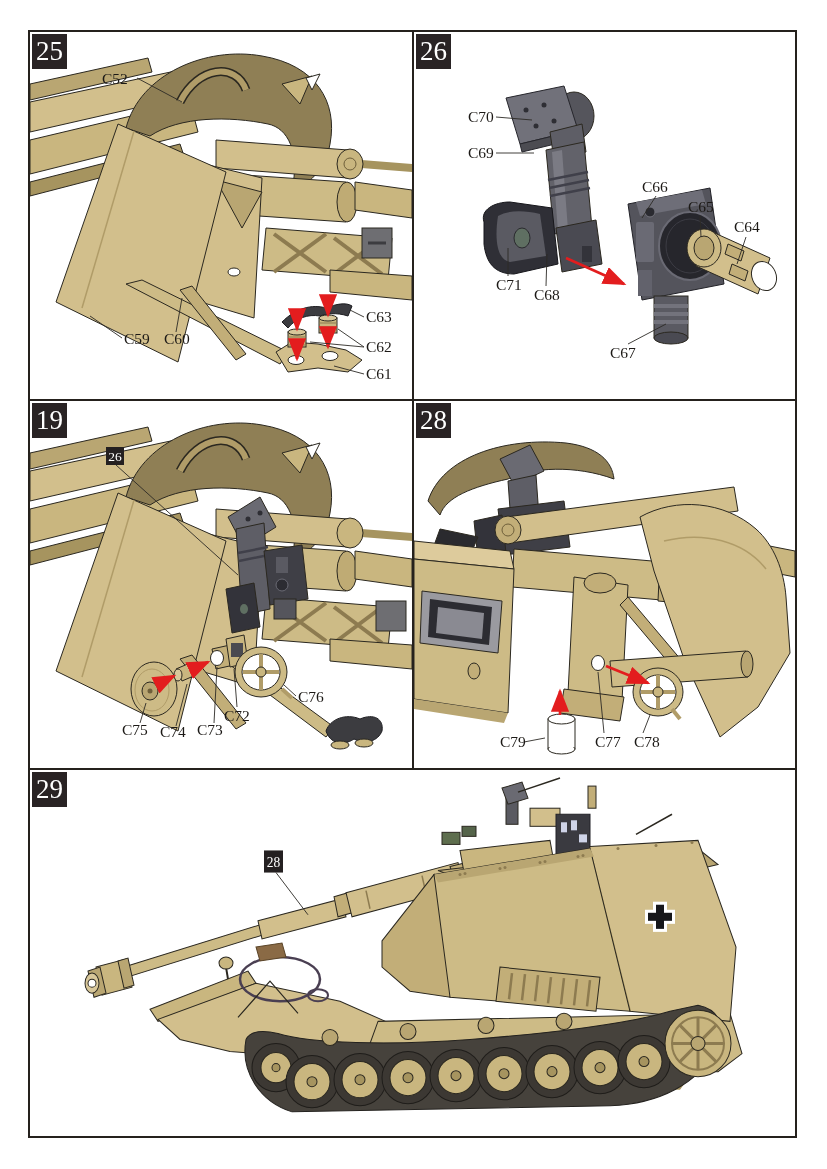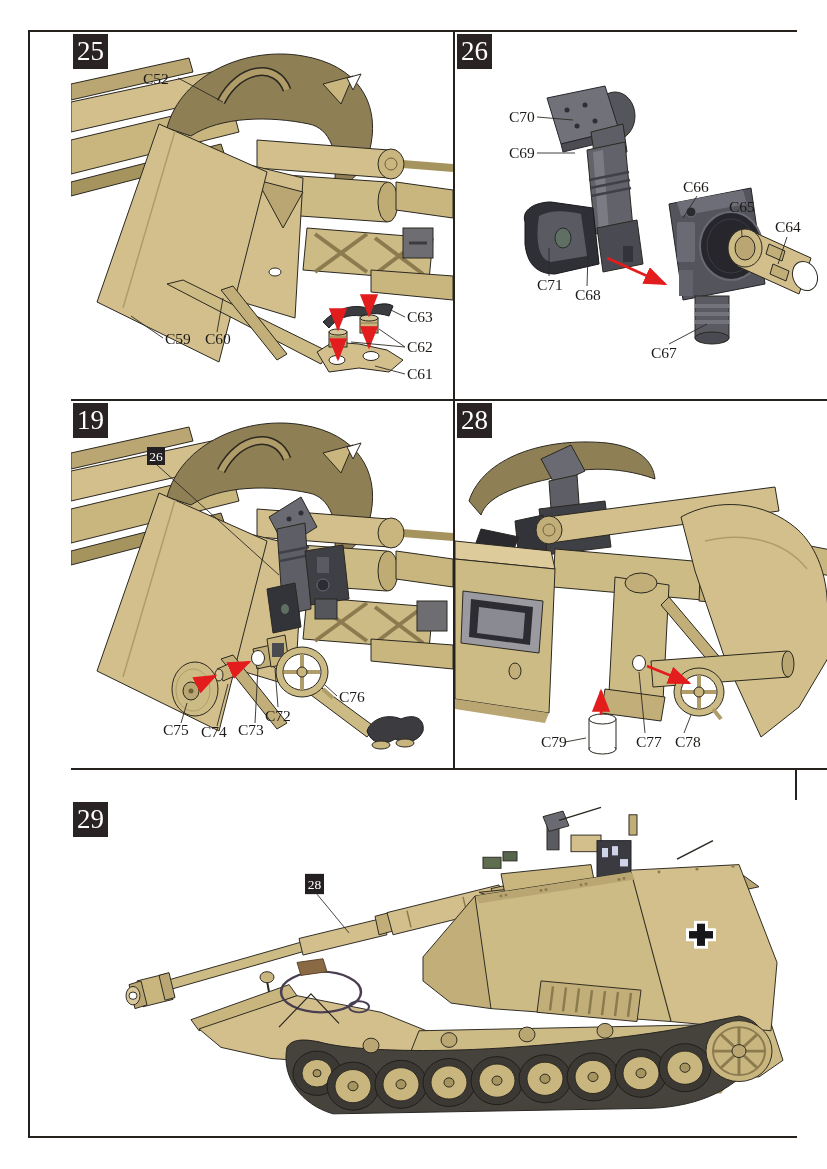--- a/index.html
+++ b/index.html
@@ -1,24 +1,24 @@
 <!DOCTYPE html>
 <html><head>
 <meta charset="utf-8">
 <style>
   html,body{margin:0;padding:0;background:#ffffff;}
   .page{position:relative;width:827px;height:1169px;background:#ffffff;overflow:hidden;
         font-family:"Liberation Serif",serif;}
   .grid{position:absolute;left:28px;top:30px;width:769px;height:1108px;
         border:2px solid #25211d;box-sizing:border-box;display:grid;
-        grid-template-columns:384px 381px;grid-template-rows:369px 369px 366px;padding-left:41px;}
+        grid-template-columns:384px 381px;grid-template-rows:369px 369px 366px;}
   .panel{position:relative;box-sizing:border-box;background:#fff;overflow:hidden;}
   .br{border-right:2px solid #25211d;}
   .bb{border-bottom:2px solid #25211d;}
-  .span2{grid-column:1 / span 2;margin-top:30px;}
+  .span2{grid-column:1 / span 2;}
   .stepnum{position:absolute;top:2px;left:2px;width:35px;height:35px;background:#292324;
            color:#ffffff;font-size:27px;display:flex;align-items:center;justify-content:center;
            z-index:5;font-family:"Liberation Serif",serif;}
   .art{position:absolute;left:0;top:0;width:100%;height:100%;}
   svg text{font-family:"Liberation Serif",serif;font-size:15.5px;fill:#1c1916;}
   svg text.badge-txt{font-size:13.5px;fill:#ffffff;}
   .leader{stroke:#2c2a26;stroke-width:0.9;fill:none;}
   .oln{stroke:#2b2820;stroke-width:1;}
   .red{stroke:#e31d1e;stroke-width:2.6;fill:none;}
 </style>

